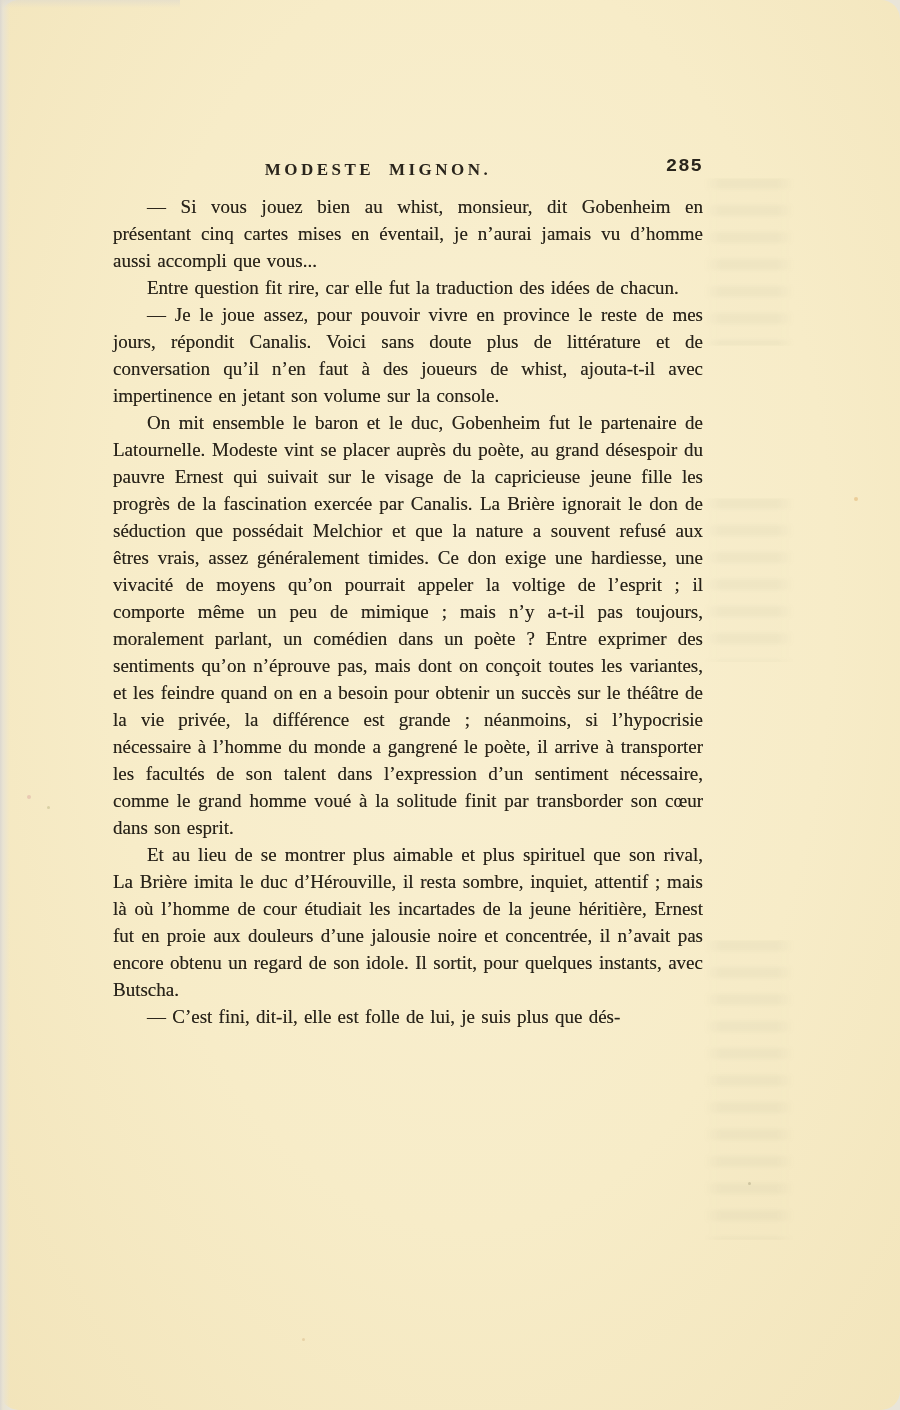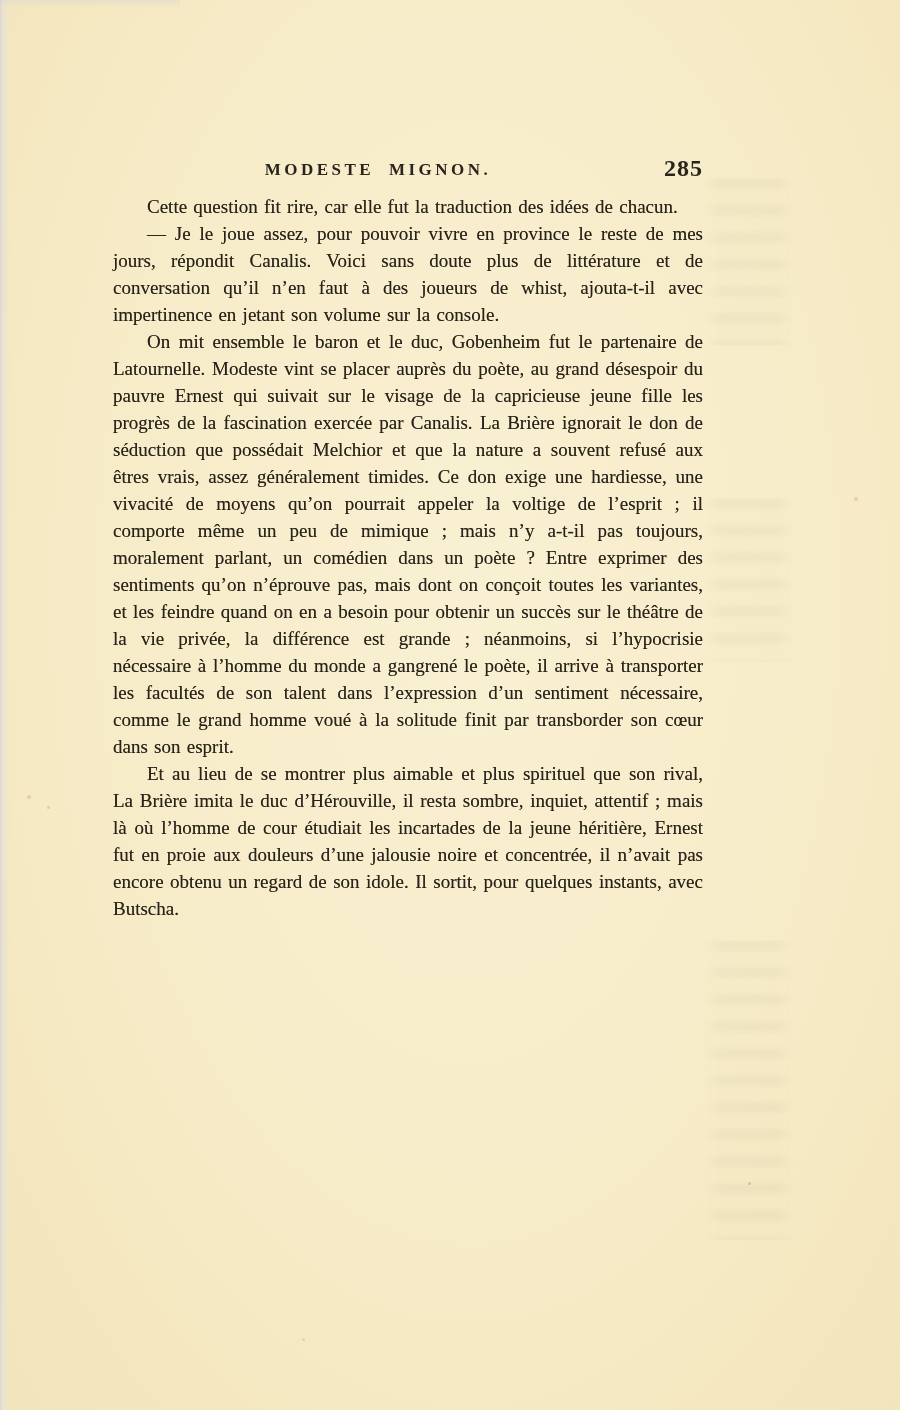--- a/index.html
+++ b/index.html
@@ -9,20 +9,21 @@
     height: 1410px;
     overflow: hidden;
     background: #e9e5d9;
     font-family: "Liberation Serif", serif;
   }
   .page {
     position: absolute;
     inset: 0;
     background:
       radial-gradient(ellipse at 52% 42%, #f9f0d3 0%, #f7ecc8 55%, #f2e4ba 100%);
+    border-radius: 19px;
   }
   
   .scan-edge-left {
     position: absolute;
     left: 0; top: 0;
     width: 10px; height: 100%;
     background: linear-gradient(to right,
       #dcd8cf 0%, #e9e3d2 30%, rgba(247,236,200,0) 100%);
   }
   .scan-edge-top {
@@ -45,23 +46,24 @@
     font-size: 17px;
     font-weight: bold;
     letter-spacing: 3.5px;
     word-spacing: 7px;
     padding-right: 60px; 
   }
   .folio-number {
     position: absolute;
     right: 0;
     top: -5px;
-    font-size: 24px;
+    font-size: 19px;
     font-weight: bold;
     letter-spacing: 1px;
+    font-family: Liberation Mono, monospace;
   }
   .text-block {
     position: absolute;
     left: 113px;
     top: 193px;
     width: 590px;
     color: #28231a;
     font-size: 19px;
     line-height: 27px;
     text-align: justify;
@@ -115,19 +117,21 @@
   <span class="foxing fox-3"></span>
   <span class="foxing fox-4"></span>
   <span class="foxing fox-5"></span>
 
   <div class="running-header">
     <span class="running-title">MODESTE MIGNON.</span>
     <span class="folio-number">285</span>
   </div>
 
   <div class="text-block">
-    <p>Cette question fit rire, car elle fut la traduction des idées de chacun.</p>
+    <p>— Si vous jouez bien au whist, monsieur, dit Gobenheim en présentant cinq cartes mises en éventail, je n’aurai jamais vu d’homme aussi accompli que vous...</p>
+    <p>Entre question fit rire, car elle fut la traduction des idées de chacun.</p>
     <p>— Je le joue assez, pour pouvoir vivre en province le reste de mes jours, répondit Canalis. Voici sans doute plus de littérature et de conversation qu’il n’en faut à des joueurs de whist, ajouta-t-il avec impertinence en jetant son volume sur la console.</p>
     <p>On mit ensemble le baron et le duc, Gobenheim fut le partenaire de Latournelle. Modeste vint se placer auprès du poète, au grand désespoir du pauvre Ernest qui suivait sur le visage de la capricieuse jeune fille les progrès de la fascination exercée par Canalis. La Brière ignorait le don de séduction que possédait Melchior et que la nature a souvent refusé aux êtres vrais, assez généralement timides. Ce don exige une hardiesse, une vivacité de moyens qu’on pourrait appeler la voltige de l’esprit&nbsp;; il comporte même un peu de mimique&nbsp;; mais n’y a-t-il pas toujours, moralement parlant, un comédien dans un poète&nbsp;? Entre exprimer des sentiments qu’on n’éprouve pas, mais dont on conçoit toutes les variantes, et les feindre quand on en a besoin pour obtenir un succès sur le théâtre de la vie privée, la différence est grande&nbsp;; néanmoins, si l’hypocrisie nécessaire à l’homme du monde a gangrené le poète, il arrive à transporter les facultés de son talent dans l’expression d’un sentiment nécessaire, comme le grand homme voué à la solitude finit par transborder son cœur dans son esprit.</p>
     <p>Et au lieu de se montrer plus aimable et plus spirituel que son rival, La Brière imita le duc d’Hérouville, il resta sombre, inquiet, attentif&nbsp;; mais là où l’homme de cour étudiait les incartades de la jeune héritière, Ernest fut en proie aux douleurs d’une jalousie noire et concentrée, il n’avait pas encore obtenu un regard de son idole. Il sortit, pour quelques instants, avec Butscha.</p>
+    <p>— C’est fini, dit-il, elle est folle de lui, je suis plus que dés-</p>
   </div>
 
 </div>
 
 </body></html>

